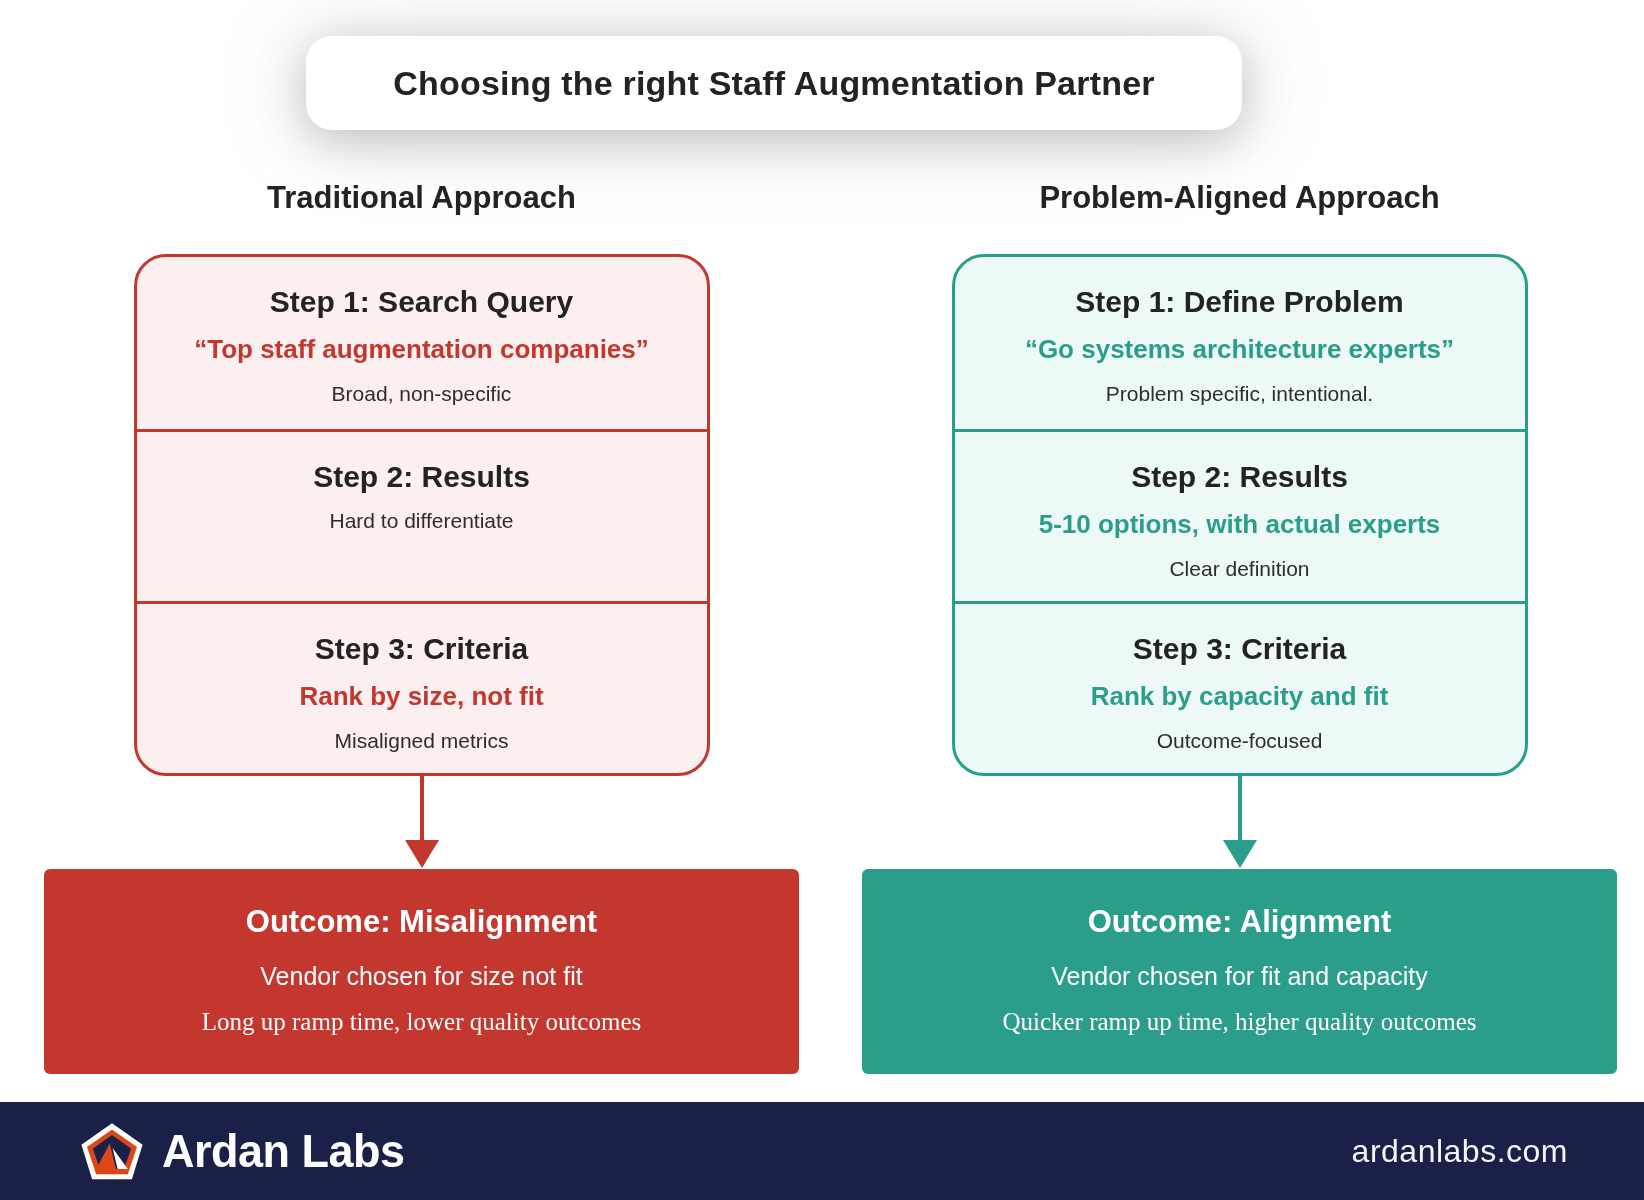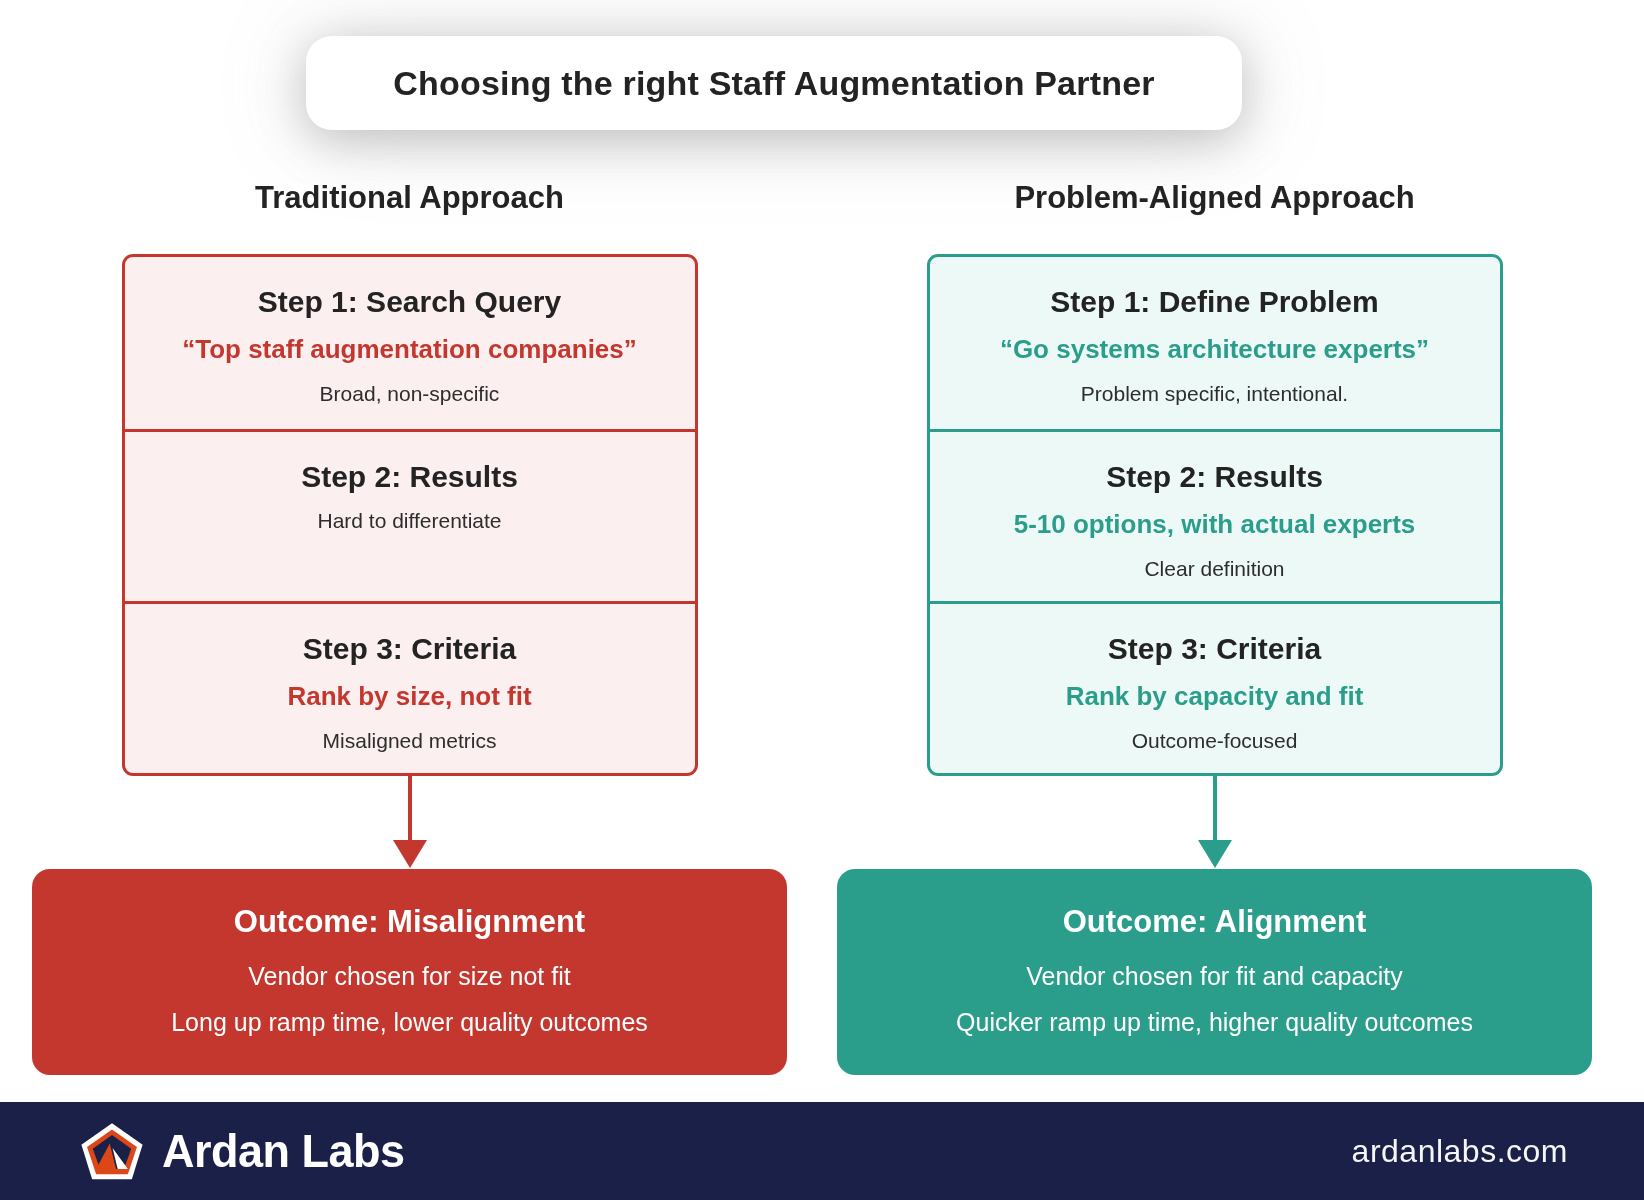--- a/index.html
+++ b/index.html
@@ -14,30 +14,30 @@
     position:absolute;left:306px;top:36px;width:936px;height:94px;
     background:#ffffff;border-radius:26px;
     box-shadow:0 10px 46px rgba(120,120,120,.40), 0 2px 90px rgba(140,140,140,.22);
     display:flex;align-items:center;justify-content:center;
   }
   .title-card h1{
     margin:0;font-size:34px;font-weight:700;letter-spacing:.2px;color:#232323;
   }
   
   .columns{
-    position:absolute;left:32px;top:180px;display:flex;gap:50px;
+    position:absolute;left:44px;top:180px;display:flex;gap:63px;
   }
   .column{width:755px;}
   .col-header{
     margin:0 0 38px 0;text-align:center;
     font-size:31px;font-weight:700;line-height:36px;color:#232323;
   }
   .steps-box{
     width:576px;margin:0 auto;box-sizing:border-box;
-    border:3px solid var(--accent);border-radius:11px;
+    border:3px solid var(--accent);border-radius:32px;
     background:var(--bg-light);overflow:hidden;
   }
   .step{
     height:172px;box-sizing:border-box;
     padding:28px 16px 0 16px;text-align:center;
   }
   .step + .step{border-top:3px solid var(--accent);}
   .step-title{
     margin:0 0 15px 0;font-size:30px;font-weight:700;color:#232323;
   }
@@ -53,26 +53,26 @@
   }
   .arrow-stem{width:4px;height:64px;background:var(--accent);}
   .arrow-head{
     width:0;height:0;
     border-left:17px solid transparent;border-right:17px solid transparent;
     border-top:28px solid var(--accent);
   }
   
   .outcome{
     box-sizing:border-box;min-height:187px;
-    background:var(--accent);border-radius:18px;
+    background:var(--accent);border-radius:6px;
     color:#ffffff;text-align:center;padding:35px 24px 30px 24px;
   }
   .outcome-title{margin:0 0 22px 0;font-size:31px;font-weight:700;}
   .outcome-line{margin:0 0 17px 0;font-size:25px;font-weight:400;}
-  .outcome-line:last-child{margin-bottom:8px;}
+  .outcome-line:last-child{margin-bottom:8px;font-family:Liberation Serif, serif;}
   
   .footer{
     position:absolute;left:0;bottom:0;width:1644px;height:98px;
     display:flex;align-items:center;justify-content:space-between;
     padding:0 76px 0 78px;box-sizing:border-box;gap:9px;
   }
   .brand{display:flex;align-items:center;gap:16px;}
   .brand-name{
     color:#ffffff;font-size:45px;font-weight:700;letter-spacing:-.5px;
     transform:scaleY(1.04);

